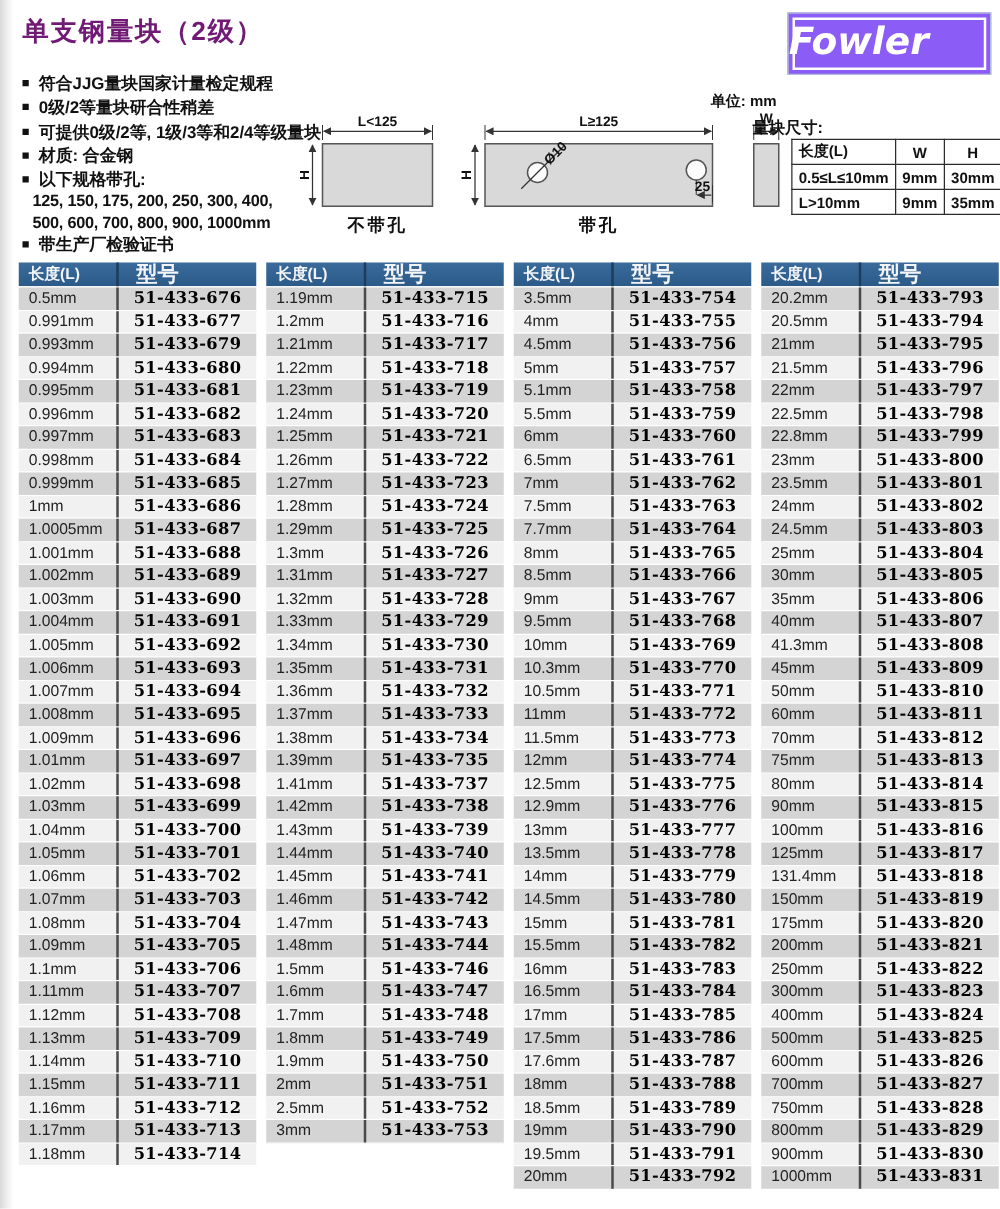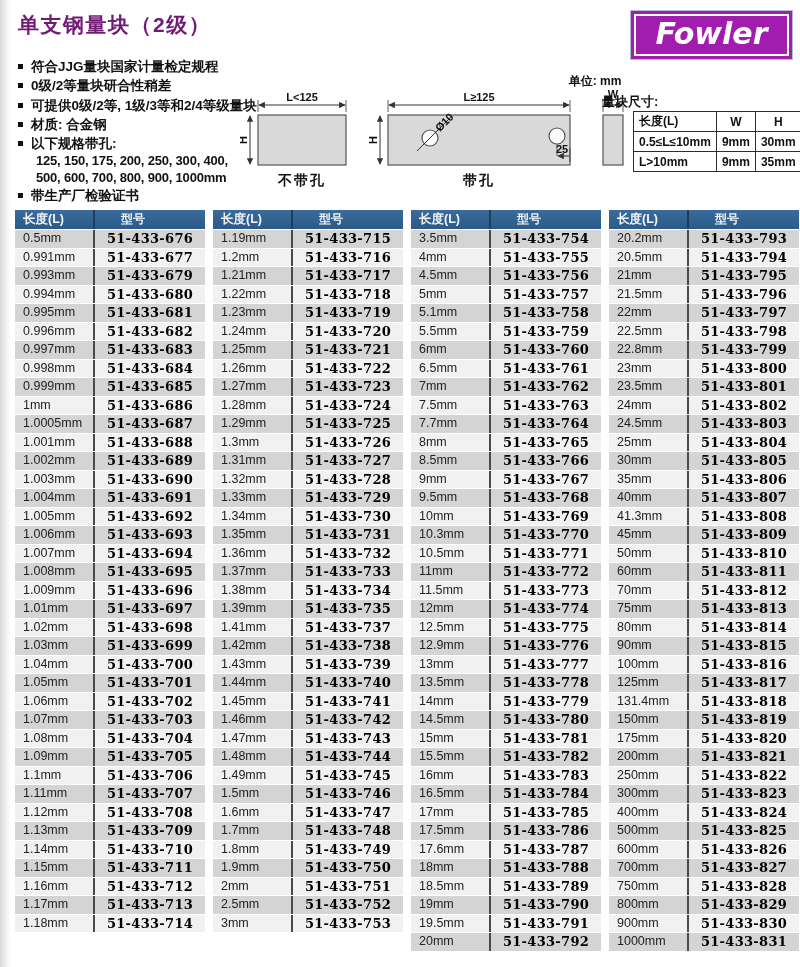--- a/index.html
+++ b/index.html
@@ -8,52 +8,52 @@
     font-family:"Liberation Sans","DejaVu Sans",sans-serif;color:#111;
   }
   .scan-edge{position:absolute;left:0;top:0;width:11px;height:100%;
     background:linear-gradient(90deg,#d9d9d9,#f4f4f4 65%,#fff);}
   .page-title{position:absolute;left:18px;top:11px;font-size:21px;font-weight:bold;
     letter-spacing:1.5px;color:#701a75;white-space:nowrap;}
   
   .bullets{position:absolute;left:18px;top:57px;width:245px;}
   .bullet{display:flex;gap:8px;font-size:13.5px;font-weight:bold;line-height:19.3px;white-space:nowrap;}
   .bullet .sq{width:5px;height:5px;background:#111;margin-top:7px;flex:none;}
-  .cont-line{margin-left:18px;font-size:13px;font-weight:bold;line-height:16.5px;
+  .cont-line{margin-left:8px;font-size:13px;font-weight:bold;line-height:16.5px;
     letter-spacing:-0.2px;white-space:nowrap;}
   
   .diagram{position:absolute;left:240px;top:72px;}
   .blk{fill:#d9d9d9;stroke:#555;stroke-width:1.2;}
   .hole{fill:#fcfcfc;stroke:#555;stroke-width:1.2;}
   .dim{stroke:#333;stroke-width:1;}
   .ext{stroke:#333;stroke-width:0.8;}
   .dlabel{font:bold 11px "Liberation Sans",sans-serif;fill:#111;}
   .ulabel{font:bold 12px "Liberation Sans",sans-serif;fill:#111;}
   .cap{font:bold 14px "DejaVu Sans",sans-serif;fill:#111;text-anchor:middle;letter-spacing:2px;}
   
-  .logo{position:absolute;left:630px;top:10px;width:163px;height:50px;background:#a21caf;
-    border:1px solid #b0bcd8;box-sizing:border-box;display:flex;align-items:center;justify-content:center;}
+  .logo{position:absolute;left:630px;top:10px;width:163px;height:50px;background:#8b5cf6;
+    border:1px solid #b0bcd8;box-sizing:border-box;display:flex;align-items:center;}
   .logo-frame{position:absolute;inset:3px;border:2px solid #fff;}
   .logo-text{position:relative;color:#fff;font-style:italic;font-weight:bold;font-size:30px;
     font-family:"DejaVu Sans",sans-serif;line-height:1;padding-bottom:3px;}
   
   .size-title{position:absolute;left:602px;top:93px;font-size:13px;font-weight:bold;}
   .size-table{position:absolute;left:633px;top:111px;border-collapse:collapse;background:#fff;}
   .size-table td{border:1.5px solid #2c2c2c;font-size:12px;font-weight:bold;color:#111;
     padding:1px 5px;height:17px;white-space:nowrap;}
   .size-table .c0{width:88px;text-align:left;}
   .size-table .c1{width:30px;text-align:center;}
   .size-table .c2{width:36px;text-align:center;}
   
   .tables{position:absolute;left:15px;top:210px;display:flex;gap:8px;}
   .spec-table{width:190px;}
   .t-head{display:flex;height:19px;background:linear-gradient(#3a6b9b,#2b5a88);border-bottom:1px solid #fff;}
   .t-head .c-len{width:80px;box-sizing:border-box;border-right:2px solid #1d3d5c;color:#f2f4f8;
     font-size:12.5px;font-weight:bold;padding-left:8px;line-height:19px;}
-  .t-head .c-mod{flex:1;color:#f2f4f8;font-size:12px;font-weight:bold;padding-left:26px;line-height:19px;}
+  .t-head .c-mod{flex:1;color:#f2f4f8;font-size:17px;font-weight:bold;padding-left:14px;line-height:19px;}
   .t-row{display:flex;height:17.5px;border-bottom:1px solid #fff;}
   .t-body .t-row:nth-child(odd){background:#d4d4d4;}
   .t-body .t-row:nth-child(even){background:#f1f1f1;}
   .t-row .c-len{width:80px;box-sizing:border-box;border-right:2px solid #4a4a4a;font-size:12.5px;
     color:#222;padding-left:8px;line-height:17.5px;white-space:nowrap;}
   .t-row .c-mod{flex:1;text-align:center;font-family:"DejaVu Serif","Liberation Serif",serif;
     font-weight:bold;font-size:13px;color:#000;line-height:17.5px;letter-spacing:0.3px;white-space:nowrap;}
 </style>
 </head>
 <body>
@@ -435,24 +435,20 @@
         </div>
         <div class="t-row">
           <div class="t-cell c-len">1.47mm</div>
           <div class="t-cell c-mod">51-433-743</div>
         </div>
         <div class="t-row">
           <div class="t-cell c-len">1.48mm</div>
           <div class="t-cell c-mod">51-433-744</div>
         </div>
         <div class="t-row">
-          <div class="t-cell c-len">1.49mm</div>
-          <div class="t-cell c-mod">51-433-745</div>
-        </div>
-        <div class="t-row">
           <div class="t-cell c-len">1.5mm</div>
           <div class="t-cell c-mod">51-433-746</div>
         </div>
         <div class="t-row">
           <div class="t-cell c-len">1.6mm</div>
           <div class="t-cell c-mod">51-433-747</div>
         </div>
         <div class="t-row">
           <div class="t-cell c-len">1.7mm</div>
           <div class="t-cell c-mod">51-433-748</div>

